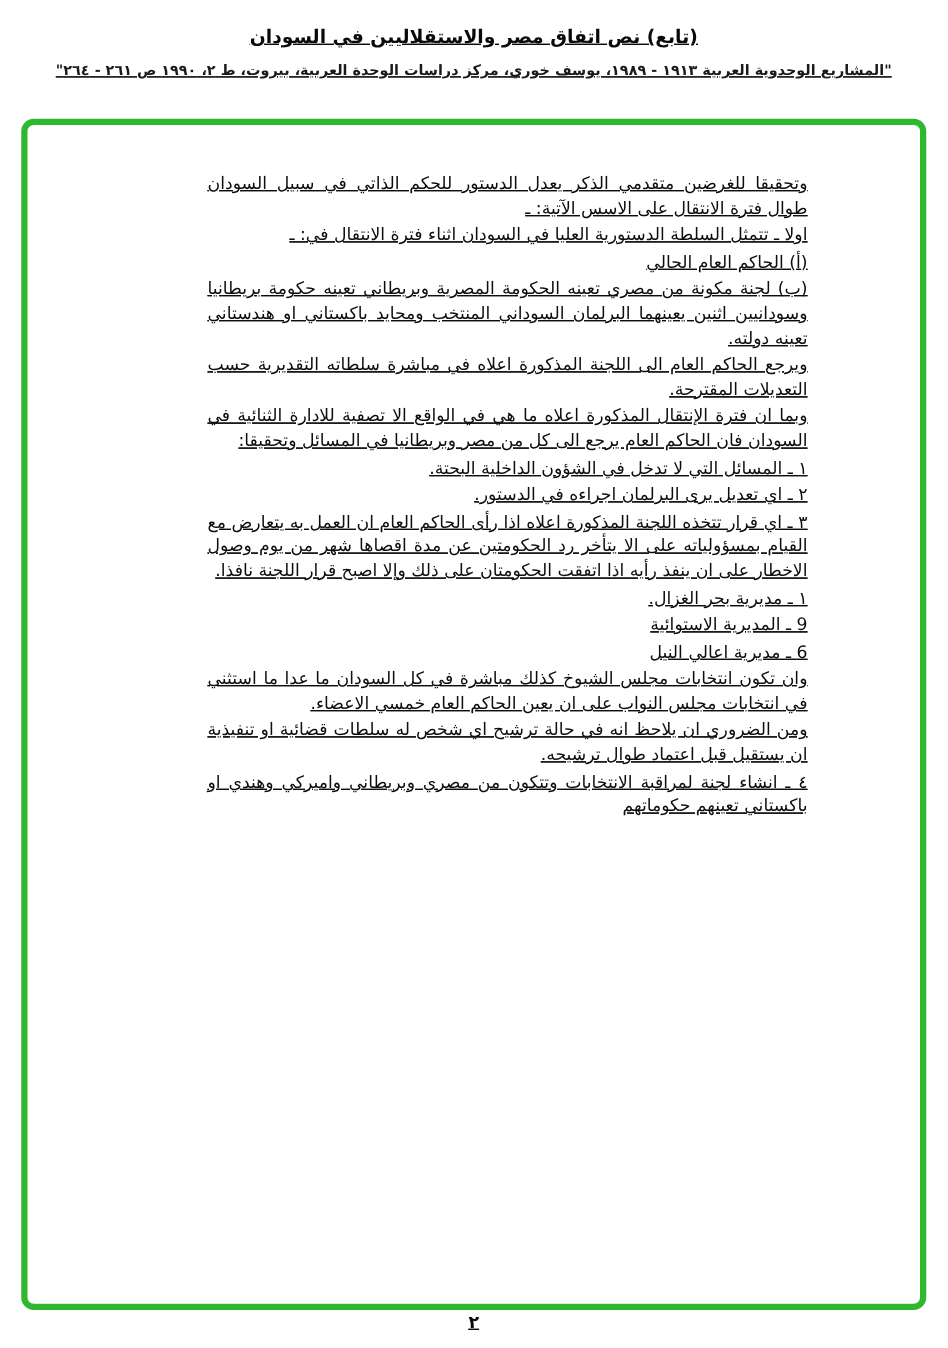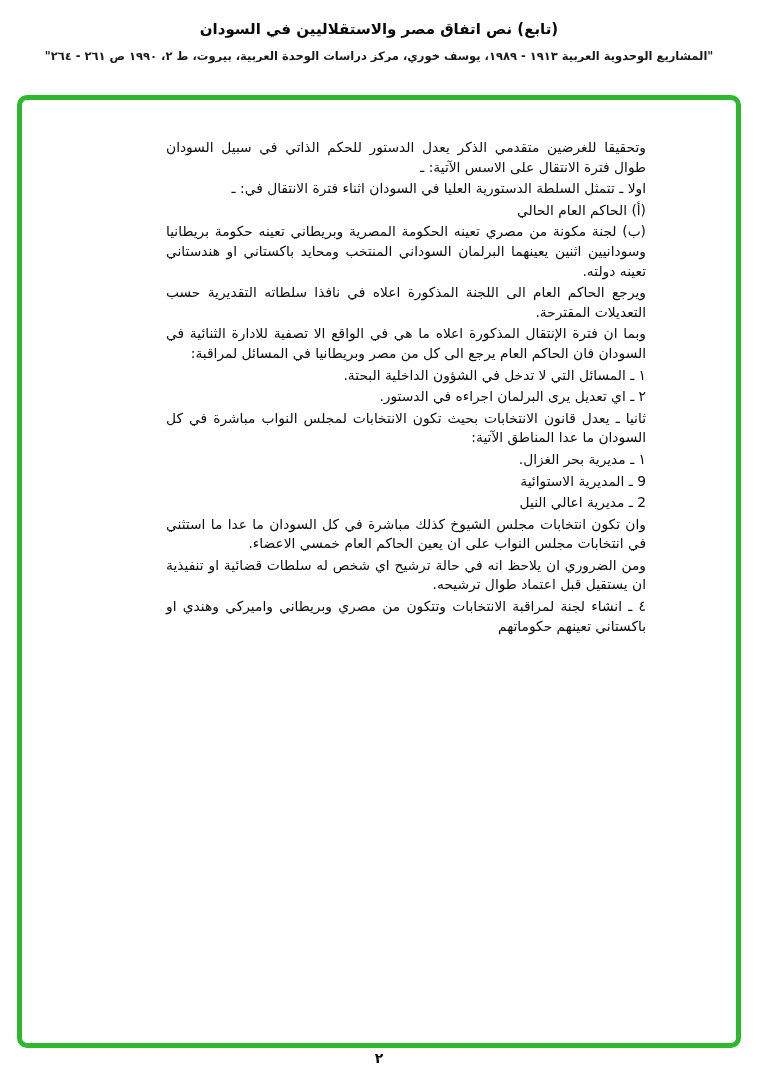--- a/index.html
+++ b/index.html
@@ -1,15 +1,15 @@
 <!DOCTYPE html>
 <html lang="ar" dir="rtl"><head>
 <meta charset="utf-8">
 <style>
-  * { box-sizing: border-box; }
+  * { box-sizing: border-box; text-decoration: underline; }
   html, body { margin: 0; padding: 0; }
   body {
     width: 758px;
     height: 1078px;
     background: #ffffff;
     font-family: "DejaVu Sans", sans-serif;
     position: relative;
     direction: rtl;
     color: #111;
     overflow: hidden;
@@ -76,28 +76,28 @@
   <div class="header-source">"المشاريع الوحدوية العربية ١٩١٣ - ١٩٨٩، يوسف خوري، مركز دراسات الوحدة العربية، بيروت، ط ٢، ١٩٩٠ ص ٢٦١ - ٢٦٤"</div>
 </div>
 
 <div class="frame"></div>
 
 <div class="text-block">
   <p class="para">وتحقيقا للغرضين متقدمي الذكر يعدل الدستور للحكم الذاتي في سبيل السودان طوال فترة الانتقال على الاسس الآتية: ـ</p>
   <p class="para">اولا ـ تتمثل السلطة الدستورية العليا في السودان اثناء فترة الانتقال في: ـ</p>
   <p class="para">(أ) الحاكم العام الحالي</p>
   <p class="para">(ب) لجنة مكونة من مصري تعينه الحكومة المصرية وبريطاني تعينه حكومة بريطانيا وسودانيين اثنين يعينهما البرلمان السوداني المنتخب ومحايد باكستاني او هندستاني تعينه دولته.</p>
-  <p class="para">ويرجع الحاكم العام الى اللجنة المذكورة اعلاه في نافذا سلطاته التقديرية حسب التعديلات المقترحة.</p>
-  <p class="para">وبما ان فترة الإنتقال المذكورة اعلاه ما هي في الواقع الا تصفية للادارة الثنائية في السودان فان الحاكم العام يرجع الى كل من مصر وبريطانيا في المسائل لمراقبة:</p>
+  <p class="para">ويرجع الحاكم العام الى اللجنة المذكورة اعلاه في مباشرة سلطاته التقديرية حسب التعديلات المقترحة.</p>
+  <p class="para">وبما ان فترة الإنتقال المذكورة اعلاه ما هي في الواقع الا تصفية للادارة الثنائية في السودان فان الحاكم العام يرجع الى كل من مصر وبريطانيا في المسائل وتحقيقا:</p>
   <p class="para">١ ـ المسائل التي لا تدخل في الشؤون الداخلية البحتة.</p>
   <p class="para">٢ ـ اي تعديل يرى البرلمان اجراءه في الدستور.</p>
-  <p class="para">ثانيا ـ يعدل قانون الانتخابات بحيث تكون الانتخابات لمجلس النواب مباشرة في كل السودان ما عدا المناطق الآتية:</p>
+  <p class="para">٣ ـ اي قرار تتخذه اللجنة المذكورة اعلاه اذا رأى الحاكم العام ان العمل به يتعارض مع القيام بمسؤولياته على الا يتأخر رد الحكومتين عن مدة اقصاها شهر من يوم وصول الاخطار على ان ينفذ رأيه اذا اتفقت الحكومتان على ذلك وإلا اصبح قرار اللجنة نافذا.</p>
   <p class="para">١ ـ مديرية بحر الغزال.</p>
   <p class="para">9 ـ المديرية الاستوائية</p>
-  <p class="para">2 ـ مديرية اعالي النيل</p>
+  <p class="para">6 ـ مديرية اعالي النيل</p>
   <p class="para">وان تكون انتخابات مجلس الشيوخ كذلك مباشرة في كل السودان ما عدا ما استثني في انتخابات مجلس النواب على ان يعين الحاكم العام خمسي الاعضاء.</p>
   <p class="para">ومن الضروري ان يلاحظ انه في حالة ترشيح اي شخص له سلطات قضائية او تنفيذية ان يستقيل قبل اعتماد طوال ترشيحه.</p>
   <p class="para">٤ ـ انشاء لجنة لمراقبة الانتخابات وتتكون من مصري وبريطاني واميركي وهندي او باكستاني تعينهم حكوماتهم</p>
 </div>
 
 <div class="footer">
   <span>٢</span>
 </div>
 
 </body></html>

